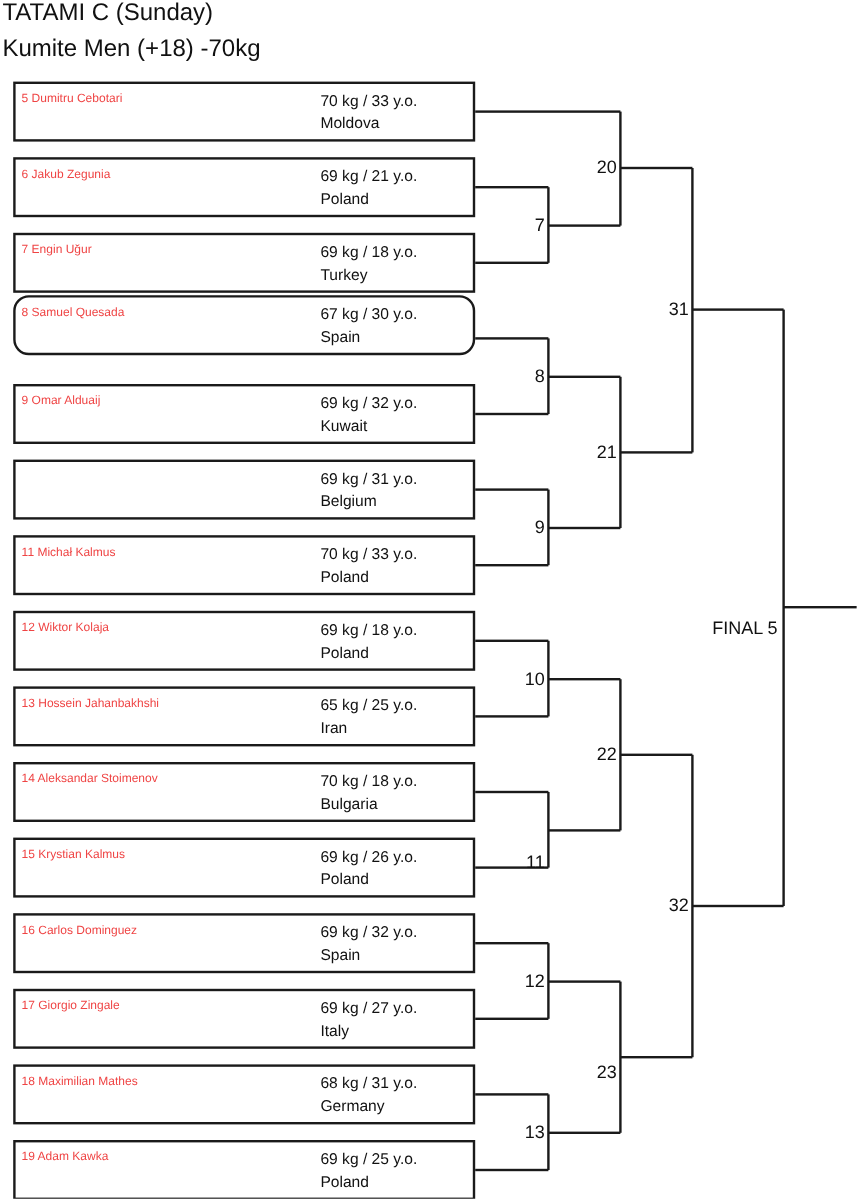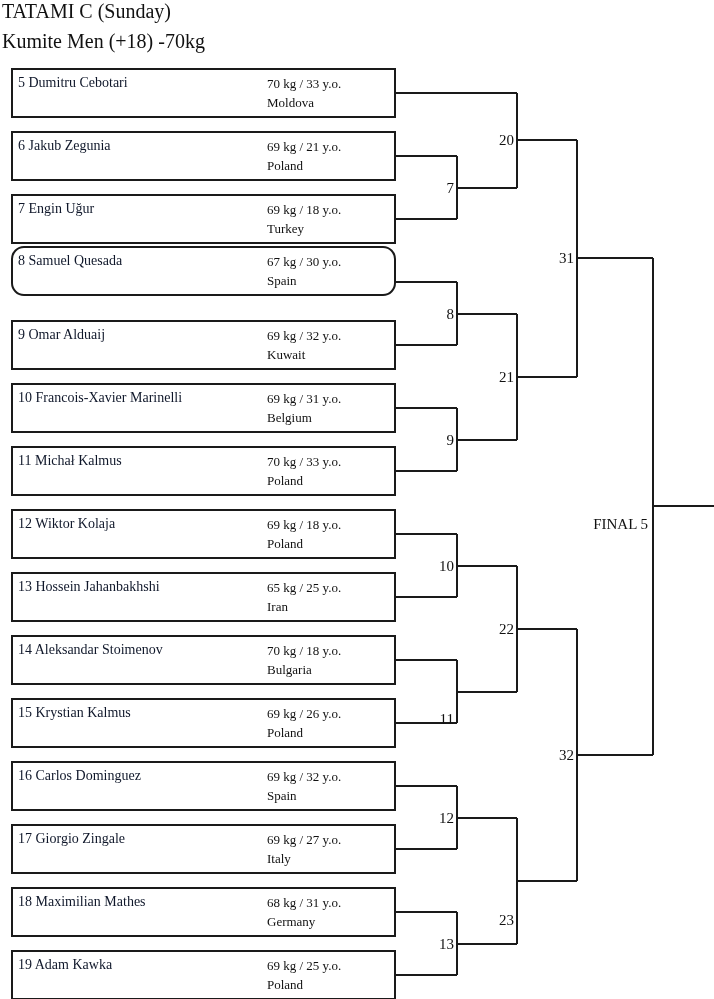--- a/index.html
+++ b/index.html
@@ -1,27 +1,27 @@
 <!DOCTYPE html>
 <html><head>
 <meta charset="utf-8">
 <style>
   html,body{margin:0;padding:0;background:#ffffff;}
   body{width:714px;height:999px;position:relative;overflow:hidden;
        font-family:"Liberation Sans","DejaVu Sans",sans-serif;color:#000;}
-  #stage{position:absolute;left:0;top:0;width:628px;height:999px;font-family:Liberation Serif, serif;}
+  #stage{position:absolute;left:0;top:0;width:628px;height:999px;}
 
   .hdr{position:absolute;left:2px;white-space:nowrap;font-size:20px;line-height:20px;color:#111;}
   #hdr1{top:1px;}
   #hdr2{top:31px;}
 
   .comp{position:absolute;left:11px;width:385px;height:50px;
         border:2px solid #1a1a1a;background:#fff;box-sizing:border-box;}
-  .comp .nm{position:absolute;left:5px;top:4px;font-size:14px;line-height:17px;
-            white-space:nowrap;color:#0f172a;}
+  .comp .nm{position:absolute;left:5px;top:4px;font-size:10px;line-height:17px;
+            white-space:nowrap;color:#ef4444;}
   .comp .st{position:absolute;left:254px;top:4px;width:126px;font-size:13px;
             line-height:19px;color:#111;}
   .comp .st .wa{display:block;white-space:nowrap;}
   .comp .st .ct{display:block;white-space:nowrap;}
 
   .ln{position:absolute;background:#1a1a1a;}
   .h{height:2px;}
   .v{width:2px;}
 
   .mno{position:absolute;font-size:15px;line-height:15px;color:#111;
@@ -67,21 +67,20 @@
         </div>
       </div>
       <div class="comp" style="top: 320px;">
         <div class="nm">9 Omar Alduaij</div>
         <div class="st">
           <span class="wa">69 kg / 32 y.o.</span>
           <span class="ct">Kuwait</span>
         </div>
       </div>
       <div class="comp" style="top: 383px;">
-        <div class="nm">10 Francois-Xavier Marinelli</div>
         <div class="st">
           <span class="wa">69 kg / 31 y.o.</span>
           <span class="ct">Belgium</span>
         </div>
       </div>
       <div class="comp" style="top: 446px; padding-left: 12px;">
         <div class="nm">11 Michał Kalmus</div>
         <div class="st">
           <span class="wa">70 kg / 33 y.o.</span>
           <span class="ct">Poland</span>
@@ -193,19 +192,19 @@
       <div class="mno" style="left: 454px; top: 187.5px;">7</div>
       <div class="mno" style="left: 454px; top: 313.5px;">8</div>
       <div class="mno" style="left: 454px; top: 439.5px;">9</div>
       <div class="mno" style="left: 454px; top: 565.5px;">10</div>
       <div class="mno" style="left: 454px; top: 719px;">11</div>
       <div class="mno" style="left: 454px; top: 817.5px;">12</div>
       <div class="mno" style="left: 454px; top: 943.5px;">13</div>
       <div class="mno" style="left: 514px; top: 140.25px; text-align: right;">20</div>
       <div class="mno" style="left: 514px; top: 376.5px;">21</div>
       <div class="mno" style="left: 514px; top: 628.5px;">22</div>
-      <div class="mno" style="left: 514px; top: 920px;">23</div>
+      <div class="mno" style="left: 514px; top: 894px;">23</div>
       <div class="mno" style="left: 574px; top: 258.375px;">31</div>
       <div class="mno" style="left: 574px; top: 754.5px;">32</div>
       <div class="fin" style="left: 648px; top: 506.438px; margin-top: 18px;">FINAL 5</div>
     </div>
 
 </div>
 
 </body></html>

